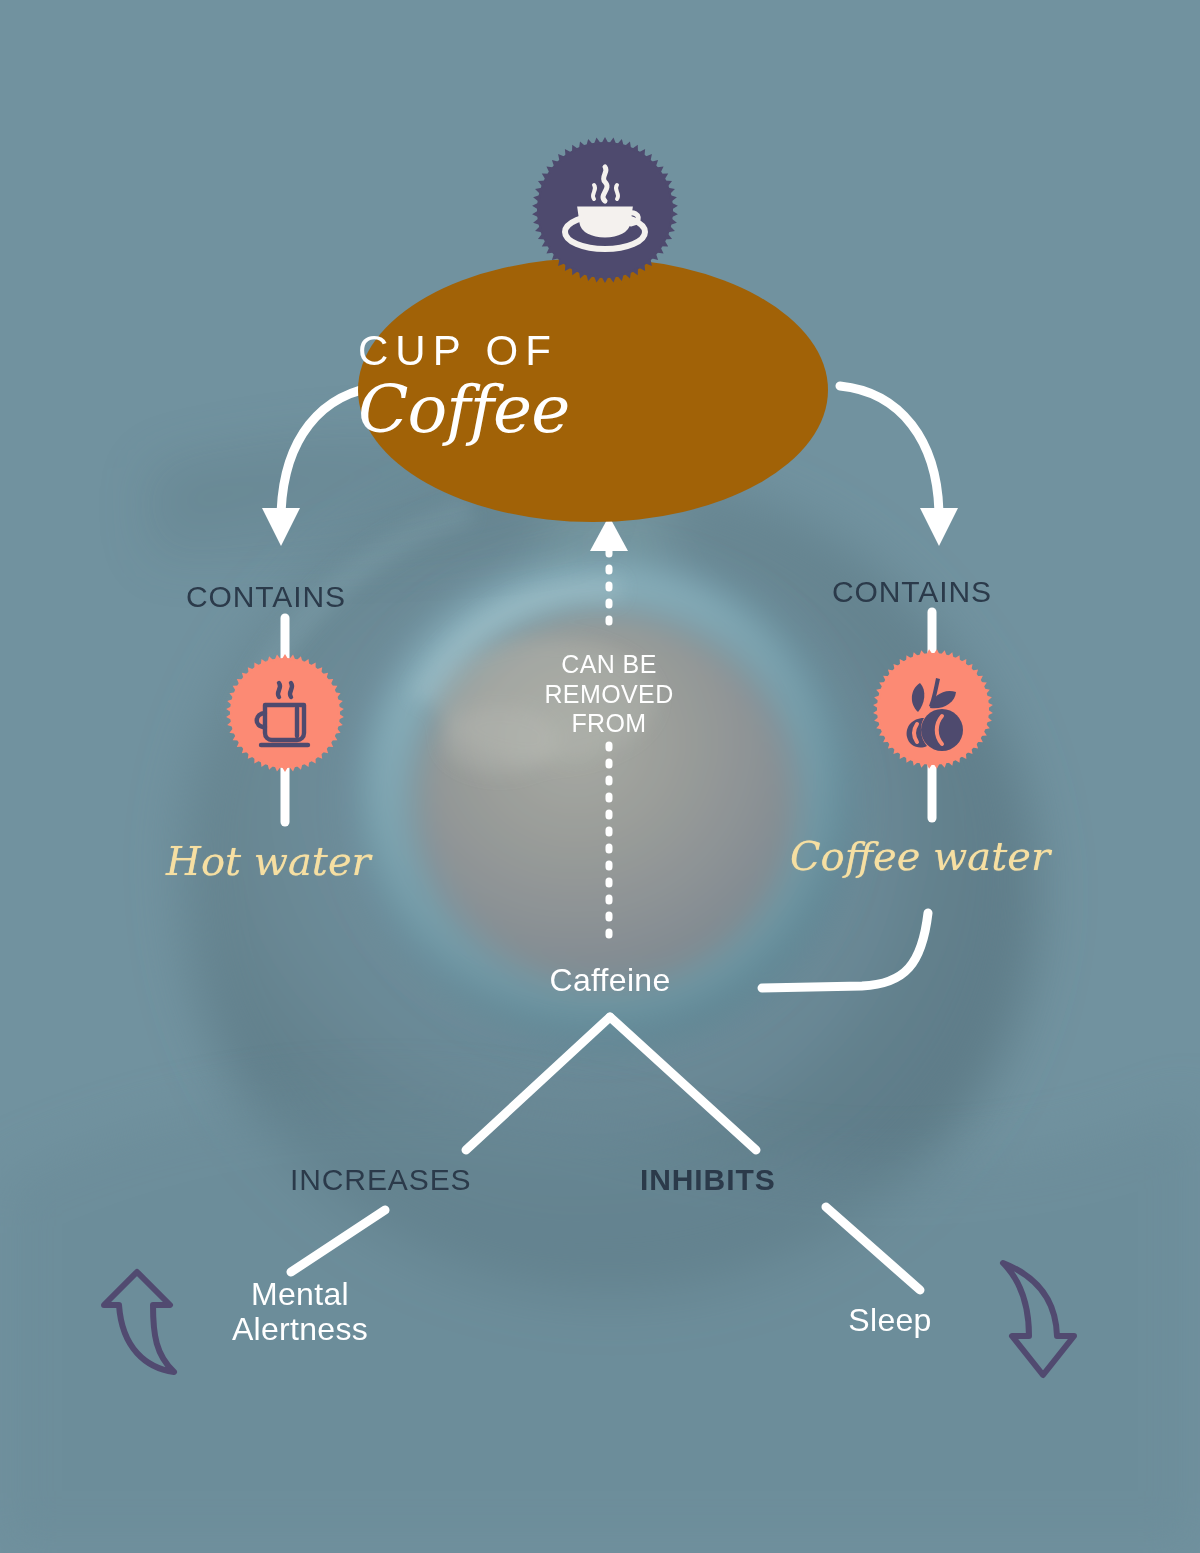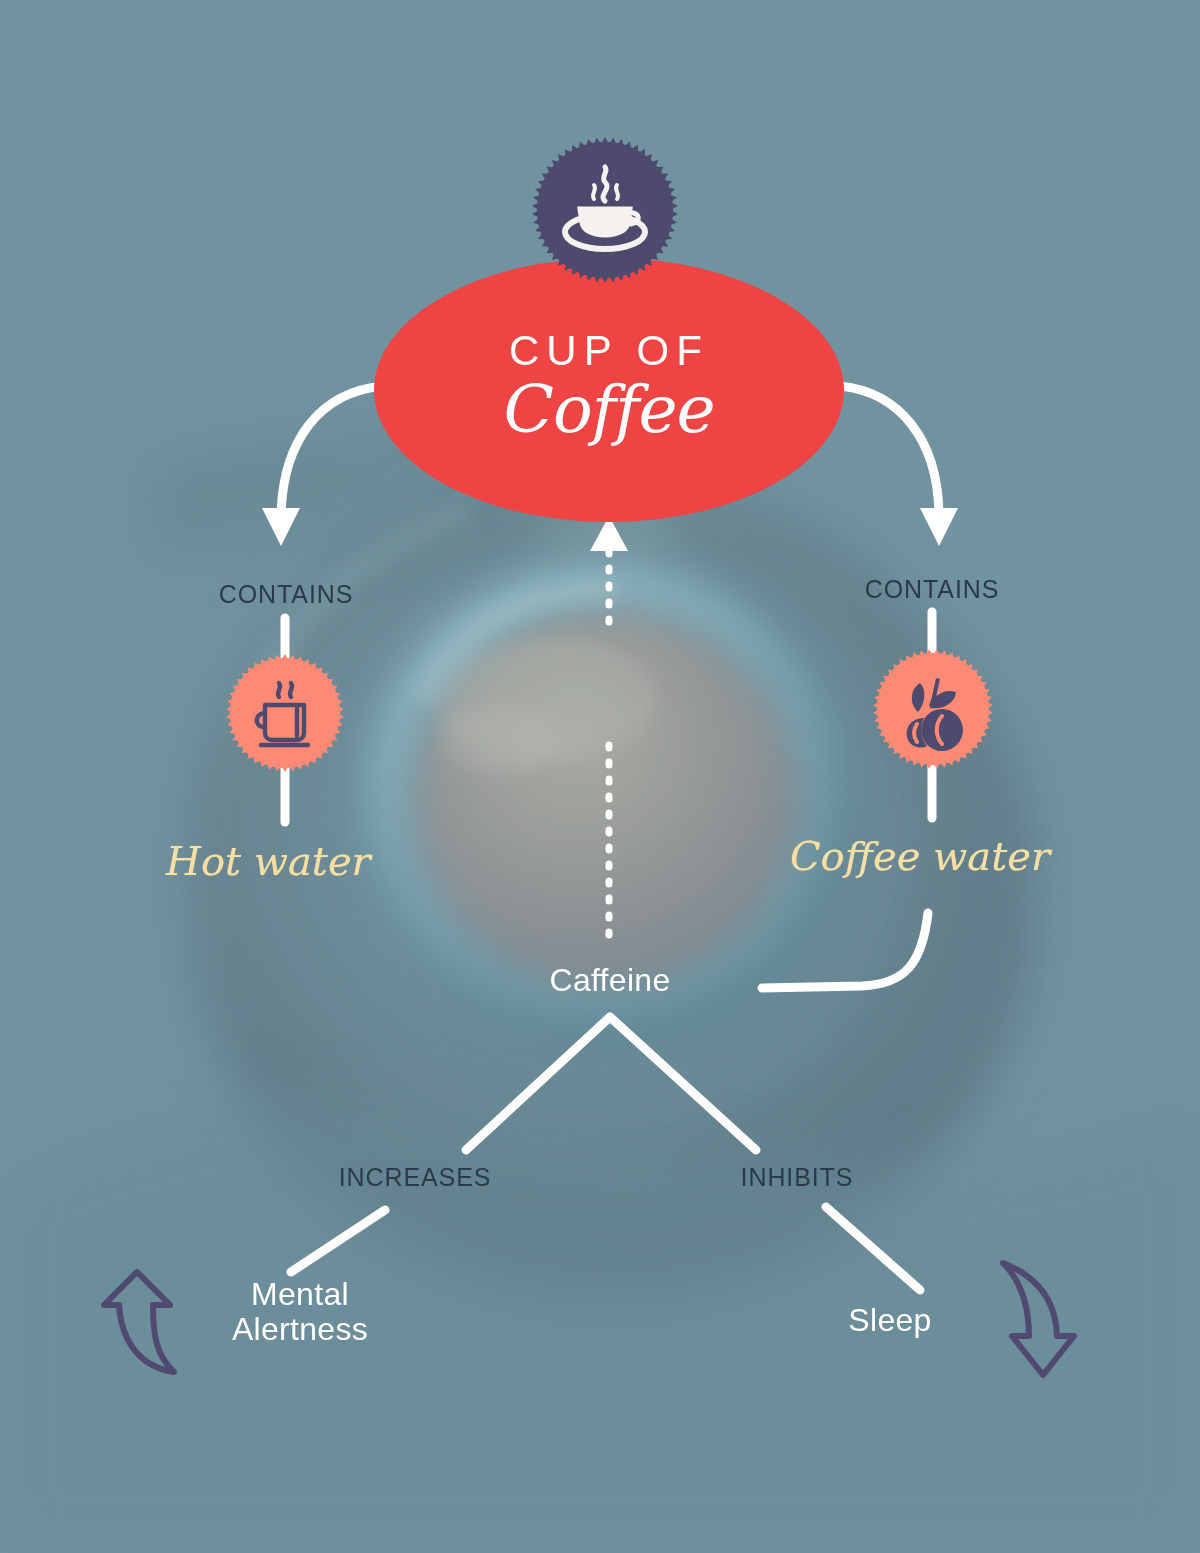--- a/index.html
+++ b/index.html
@@ -18,24 +18,24 @@
   
   #diagram { position:absolute; inset:0; z-index:2; }
   #diagram svg { display:block; width:1200px; height:1553px; }
 
   .layer { position:absolute; inset:0; z-index:3; }
 
   
   .rel-label {
     position:absolute;
     color:#2b3a4a;
-    font-size:25px;
+    font-size:30px;
     letter-spacing:.9px;
     font-weight:400;
-    text-align:center;
+    text-align:left;
     white-space:nowrap;
   }
   .center-rel {
     position:absolute;
     color:#ffffff;
     font-size:25px;
     line-height:1.18;
     letter-spacing:.4px;
     text-align:center;
     width:220px;
@@ -58,28 +58,28 @@
     font-weight:400;
     letter-spacing:.3px;
     text-align:center;
     white-space:nowrap;
   }
   .node-white.two-line { white-space:normal; line-height:1.08; }
 
   
   #hero-ellipse {
     position:absolute;
-    left:374px; top:258px;
+    left:358px; top:258px;
     width:470px; height:264px;
-    background:#ef4444;
+    background:#a16207;
     border-radius:50%;
     z-index:4;
     display:flex;
     flex-direction:column;
-    align-items:center;
+    align-items:flex-start;
     justify-content:center;
   }
   #hero-kicker {
     color:#fff;
     font-size:42px;
     letter-spacing:7px;
     font-weight:300;
     margin-top:-6px;
   }
   #hero-script {
@@ -282,30 +282,35 @@
   <div id="hero-kicker">CUP OF</div>
   <div id="hero-script">Coffee</div>
 </div>
 
 <div class="layer">
 
   <div class="rel-label" style="left:186px; top:580px; width:200px;">CONTAINS</div>
 
   <div class="rel-label" style="left:832px; top:575px; width:200px;">CONTAINS</div>
 
+  <div class="center-rel" style="left:499px; top:650px;">
+    <div>CAN BE</div>
+    <div>REMOVED</div>
+    <div>FROM</div>
+  </div>
 
   <div class="script" style="left:166px; top:838px;">Hot water</div>
 
   <div class="script" style="left:790px; top:833px;">Coffee water</div>
 
   <div class="node-white" style="left:460px; top:962px; width:300px;">Caffeine</div>
 
   <div class="rel-label" style="left:290px; top:1163px; width:250px;">INCREASES</div>
 
-  <div class="rel-label" style="left:672px; top:1163px; width:250px;">INHIBITS</div>
+  <div class="rel-label" style="left:640px; top:1163px; width:250px;font-weight:bold;">INHIBITS</div>
 
   <div class="node-white two-line" style="left:180px; top:1277px; width:240px;">
     <div>Mental</div>
     <div>Alertness</div>
   </div>
 
   <div class="node-white" style="left:790px; top:1302px; width:200px;">Sleep</div>
 
 </div>
 

